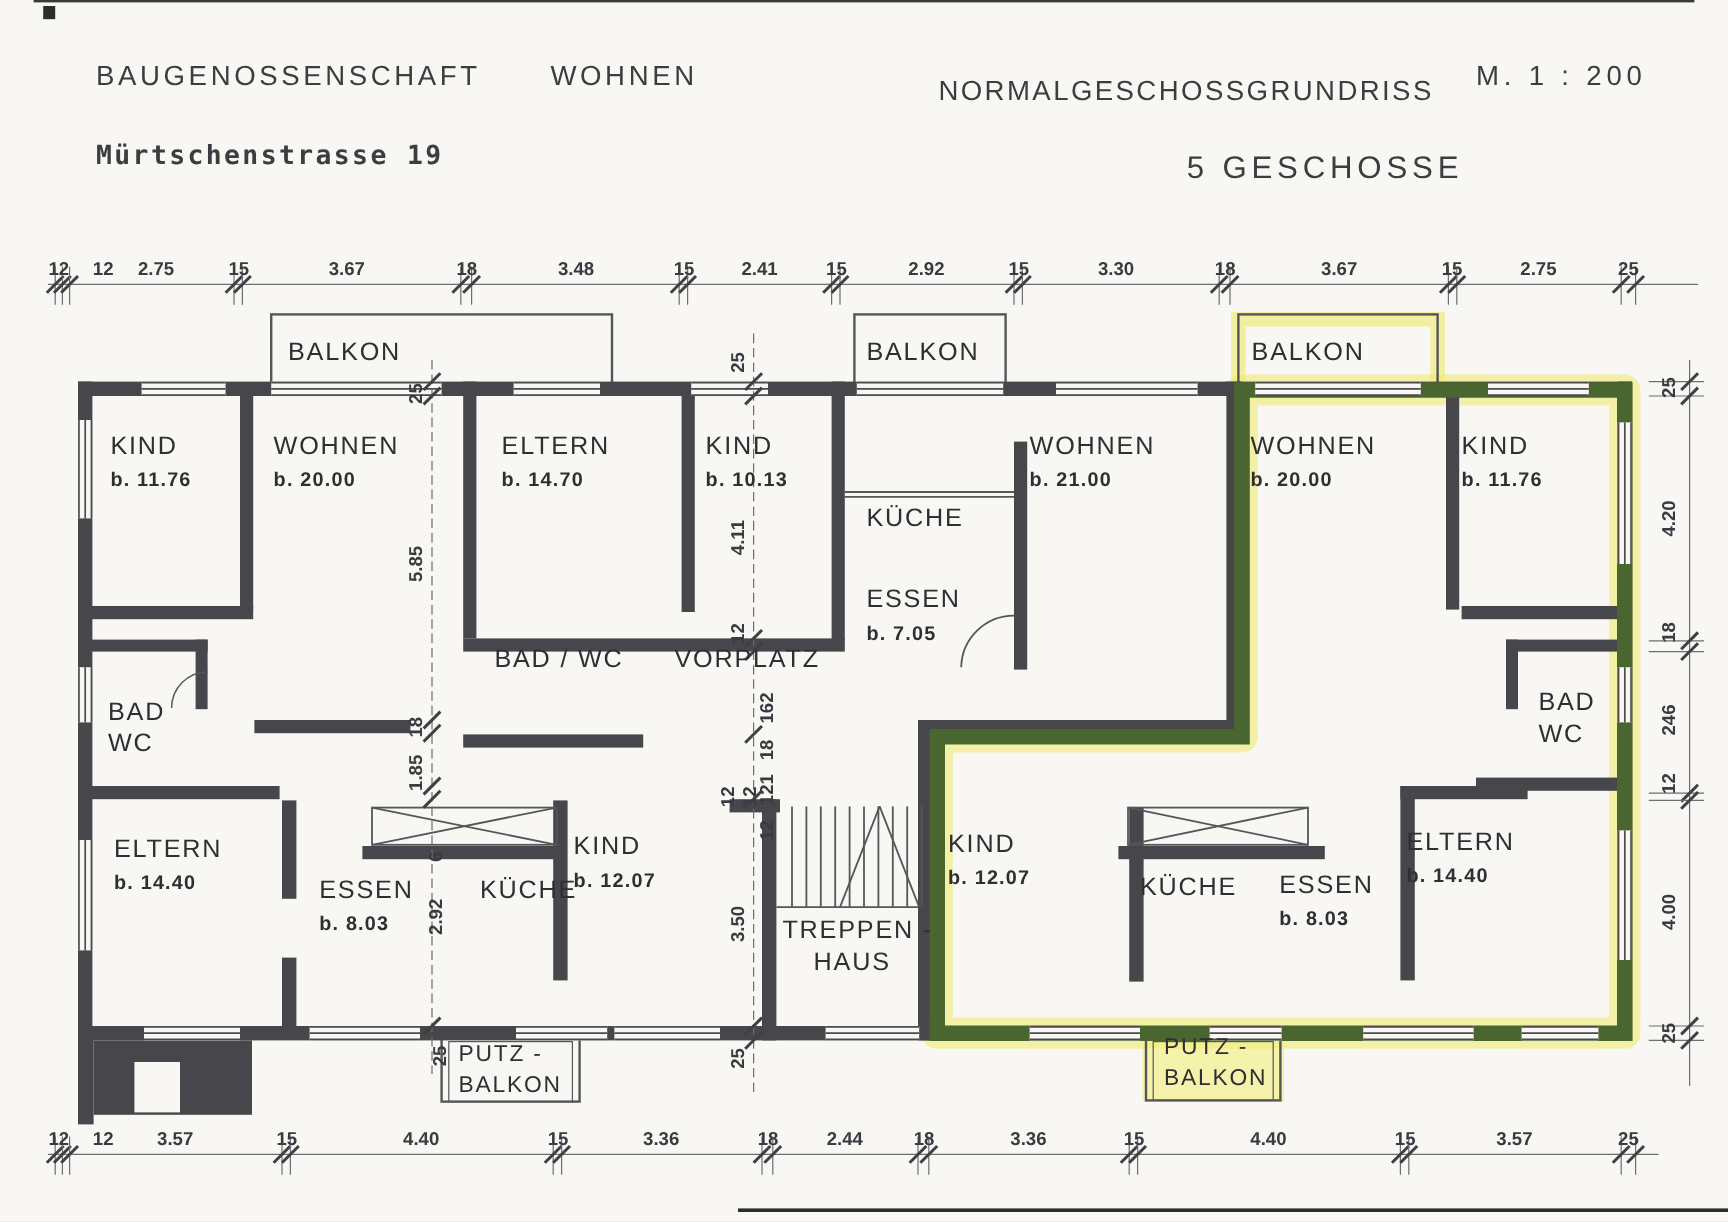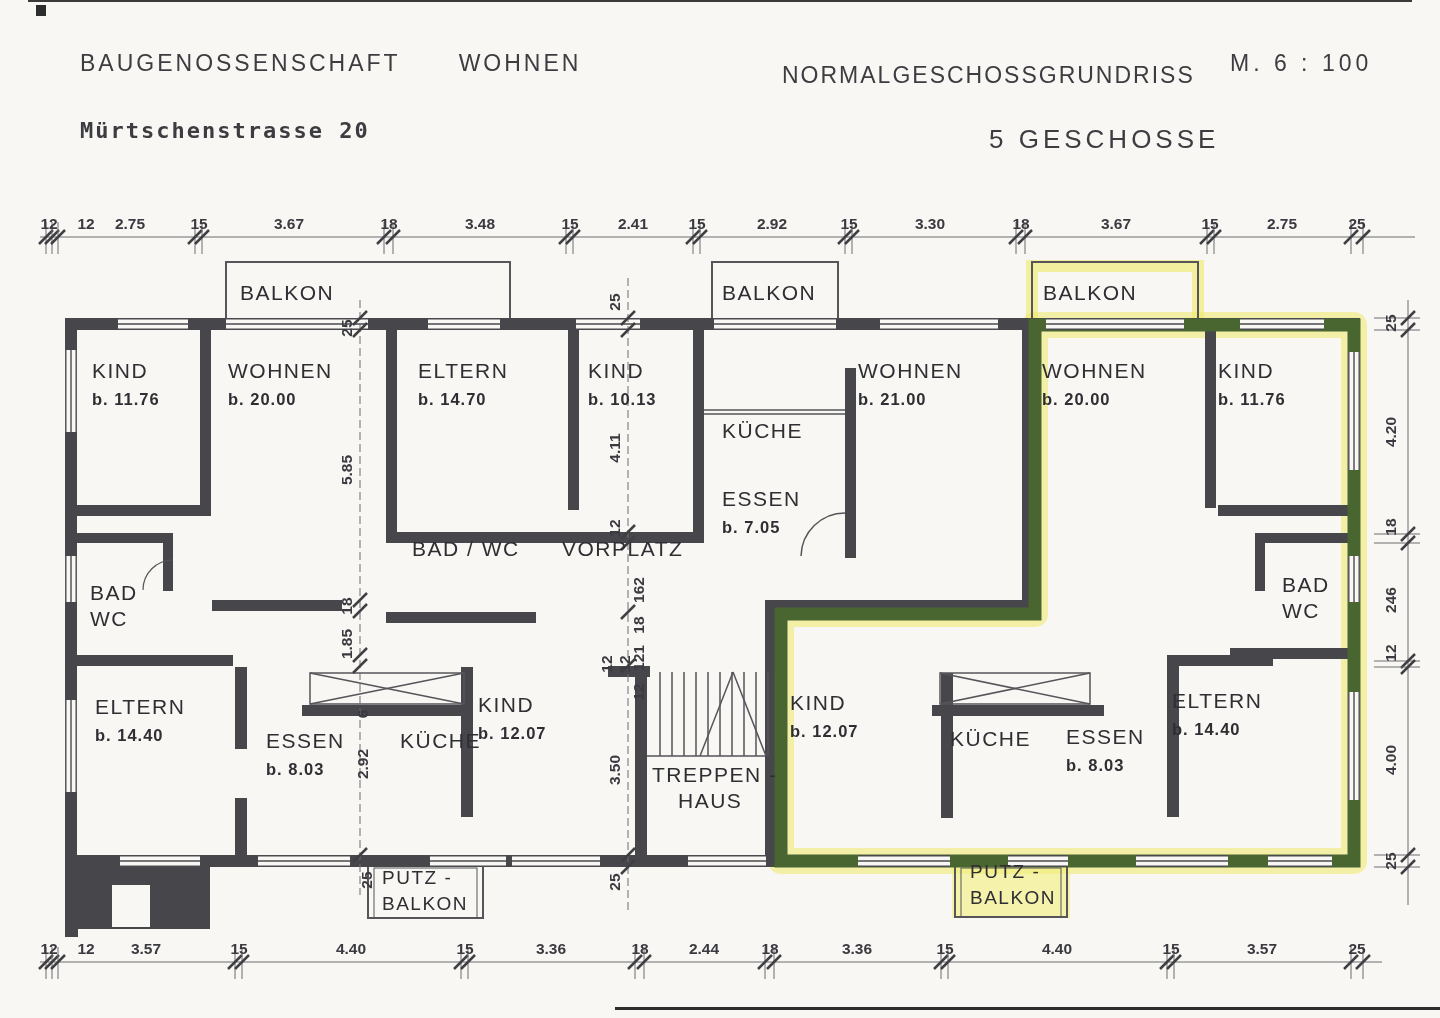--- a/index.html
+++ b/index.html
@@ -20,23 +20,23 @@
 </head>
 <body>
 
 <div id="page">
 
   <div style="position:absolute;left:28px;top:0;width:1384px;height:2px;background:#3a3a3a;"></div>
   <div style="position:absolute;left:36px;top:5px;width:10px;height:11px;background:#2d2d2d;"></div>
   <div style="position:absolute;left:615px;top:1007px;width:825px;height:3px;background:#2d2d2d;"></div>
 
   <div class="hdr" id="title-left"><span>BAUGENOSSENSCHAFT</span><span>WOHNEN</span></div>
-  <div class="hdr" id="address">Mürtschenstrasse 20</div>
+  <div class="hdr" id="address">Mürtschenstrasse 19</div>
   <div class="hdr" id="title-right">NORMALGESCHOSSGRUNDRISS</div>
-  <div id="scale">M. 6 : 100</div>
+  <div id="scale">M. 1 : 200</div>
   <div class="hdr" id="floors">5 GESCHOSSE</div>
 
   <svg id="plan" width="1440" height="1018" viewBox="0 0 1440 1018" style="position:absolute;left:0;top:0;">
 
     <g>
       <path d="M781,861 L781,614 L1035,614 L1035,325 L1354,325 L1354,861 Z" fill="none" stroke="#efe968" stroke-width="26" stroke-opacity="0.55" stroke-linejoin="round"></path>
       <path d="M1032,318 L1032,266 L1198,266 L1198,318" fill="none" stroke="#efe968" stroke-width="12" stroke-opacity="0.6"></path>
       <rect x="952" y="860" width="118" height="58" fill="#f3ee7c" fill-opacity="0.6"></rect>
     </g>
 

